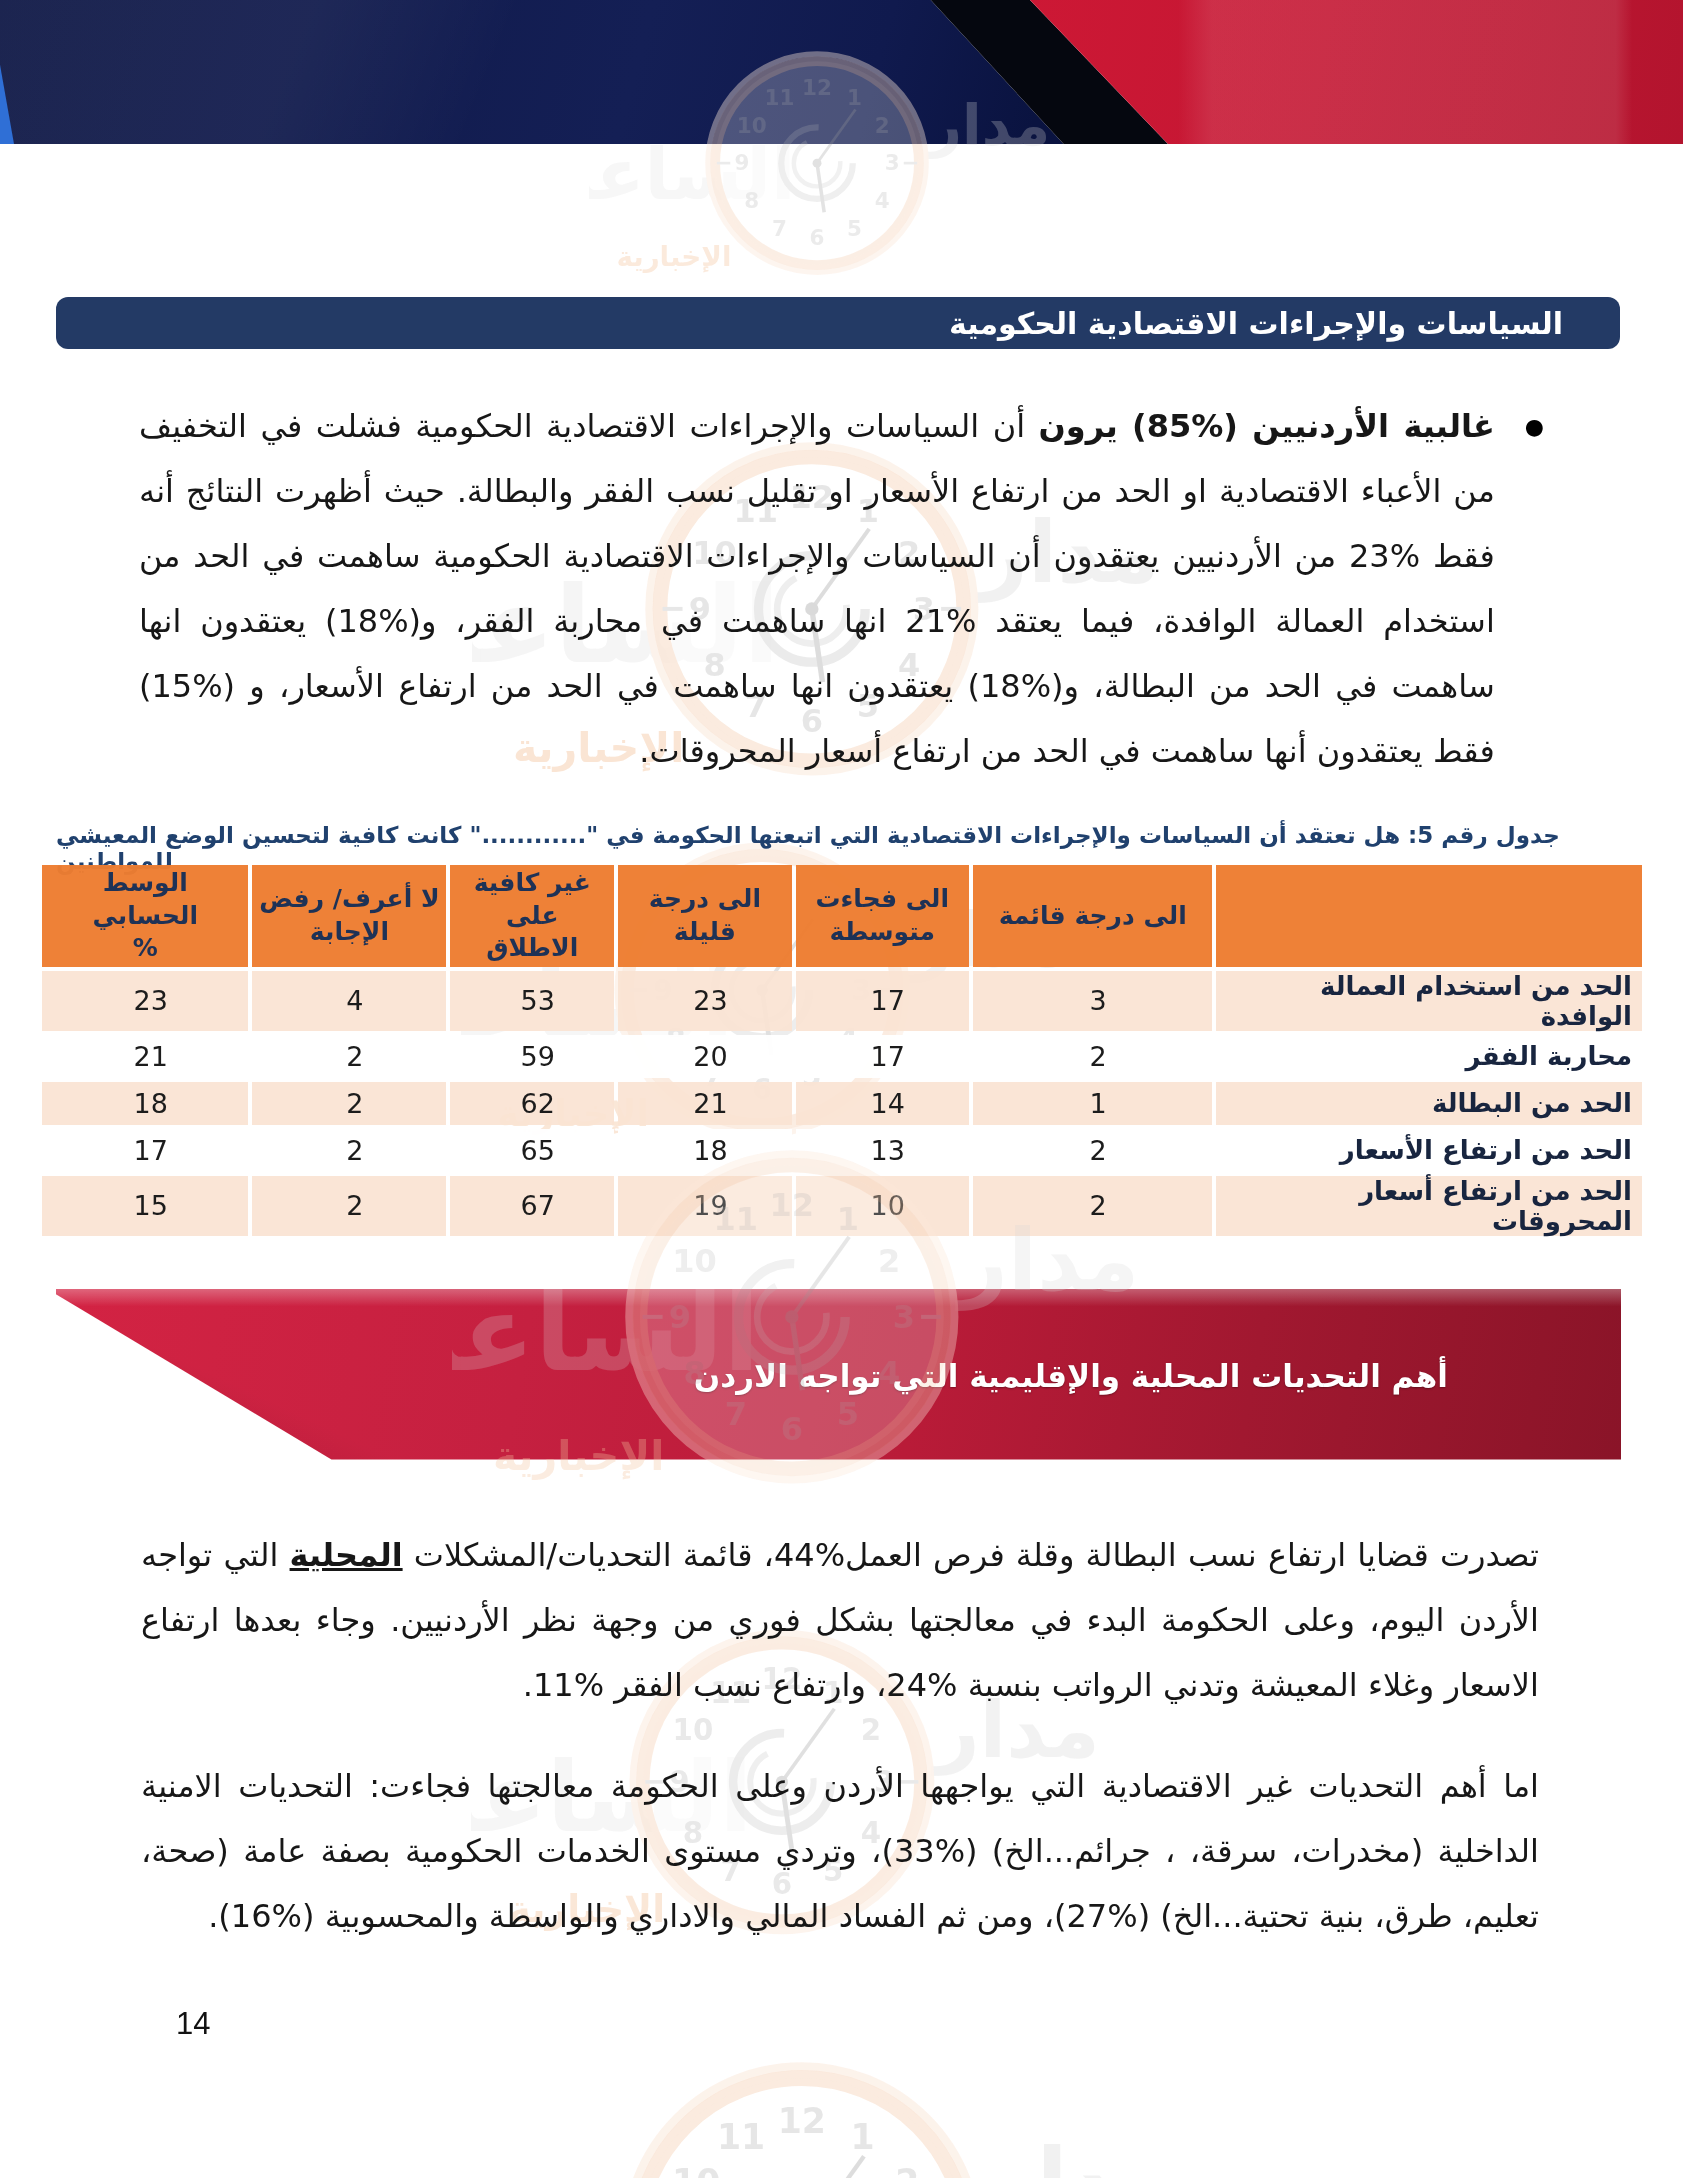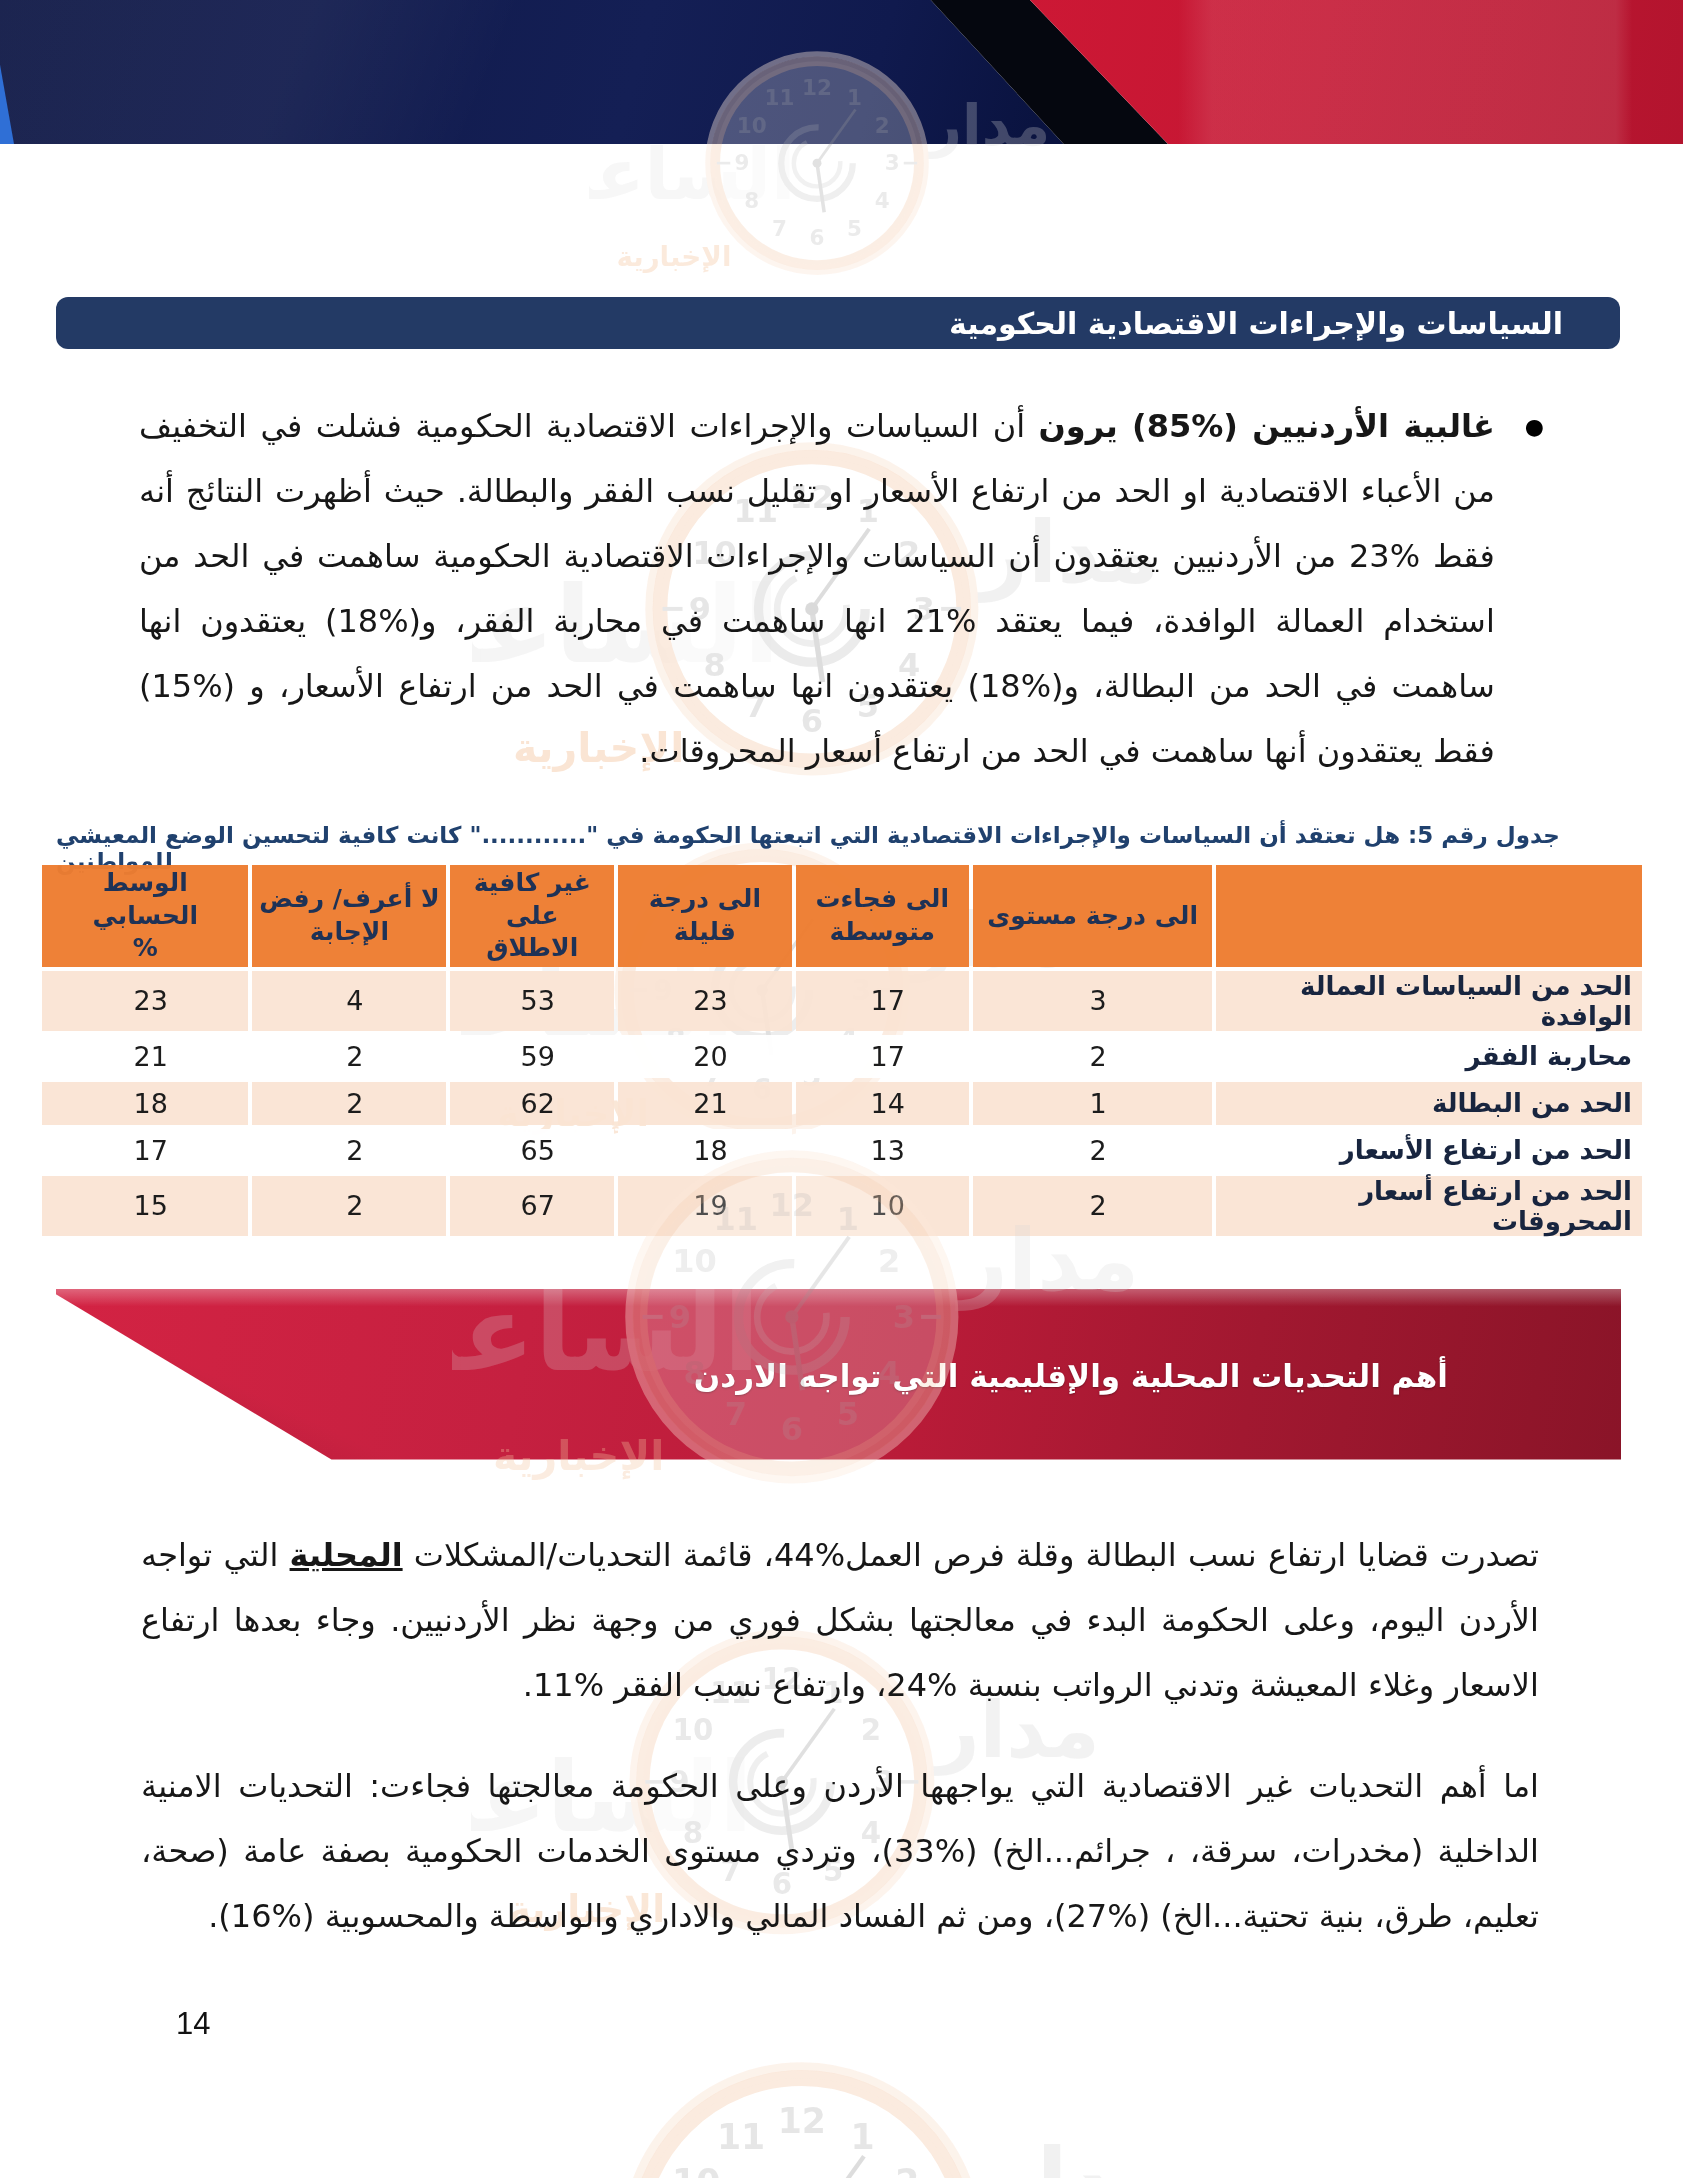--- a/index.html
+++ b/index.html
@@ -182,35 +182,35 @@
         <col style="width:15.2%">
         <col style="width:11%">
       <col style="width:11%">
         <col style="width:10.4%">
         <col style="width:12.3%">
         <col style="width:13.1%">
     </colgroup>
     <thead>
       <tr>
           <th></th>
-          <th>الى درجة مستوى</th>
+          <th>الى درجة قائمة</th>
           <th>الى فجاءت
 متوسطة</th>
           <th>الى درجة قليلة</th>
           <th>غير كافية على
 الاطلاق</th>
           <th>لا أعرف/ رفض
 الإجابة</th>
           <th>الوسط الحسابي
 %</th>
         </tr>
     </thead>
     <tbody>
         <tr class="odd">
-          <th>الحد من السياسات  العمالة الوافدة</th>
+          <th>الحد من استخدام  العمالة الوافدة</th>
           <td>3</td>
           <td>17</td>
           <td>23</td>
           <td>53</td>
           <td>4</td>
           <td>23</td>
         </tr>
         <tr class="even">
           <th>محاربة الفقر</th>
           <td>2</td>

